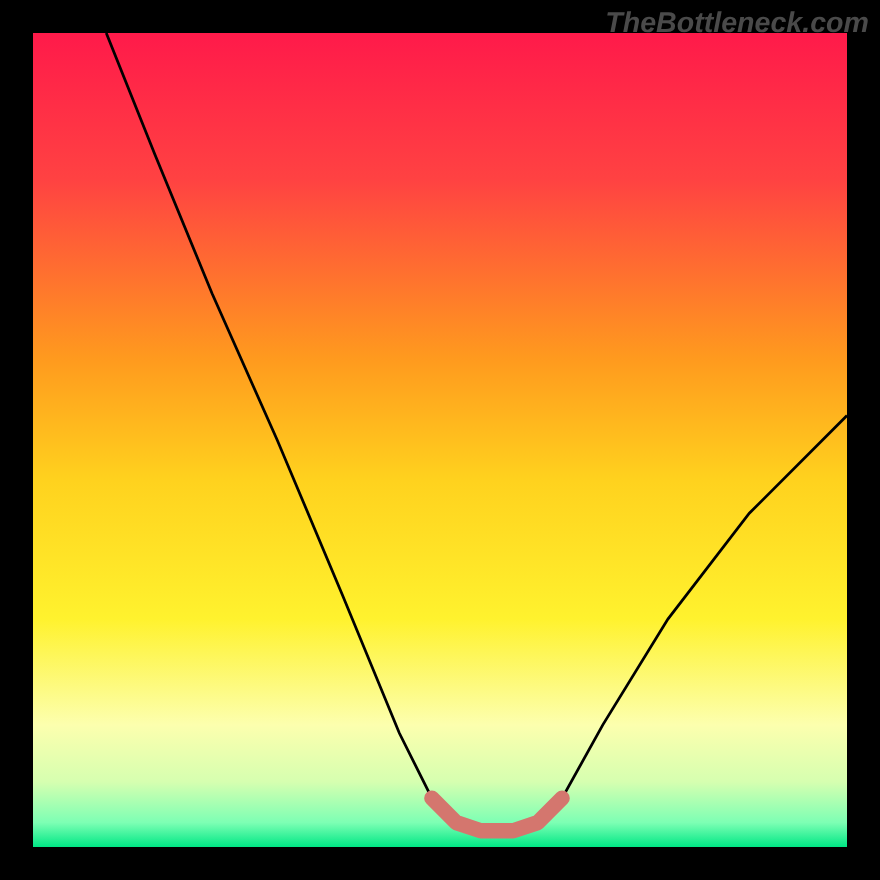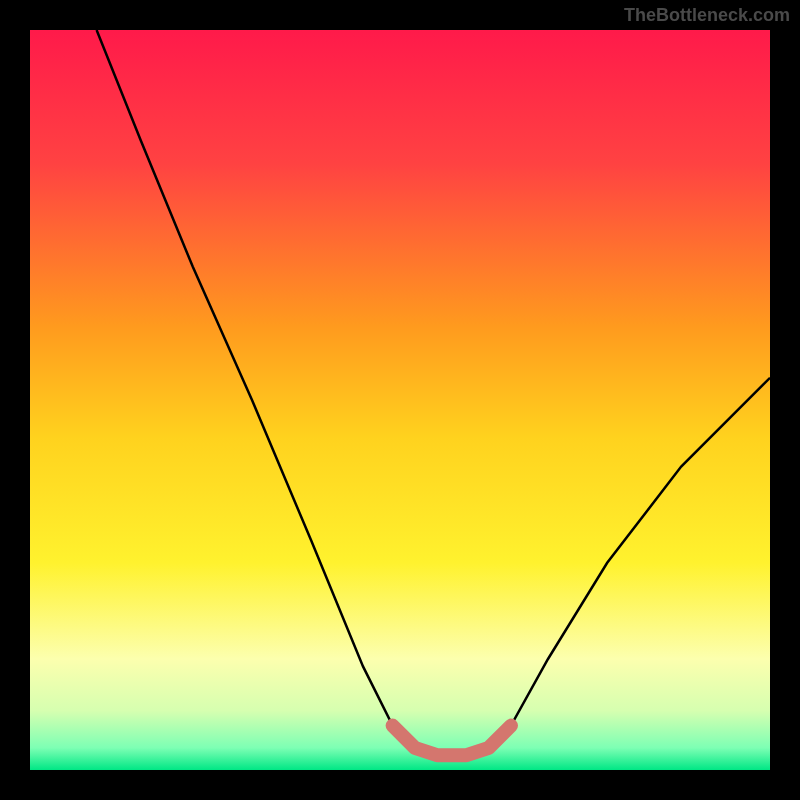--- a/index.html
+++ b/index.html
@@ -15,23 +15,24 @@
     position: relative;
     width: 800px;
     height: 800px;
     background: #000;
   }
   .watermark {
     position: absolute;
     top: 5px;
     right: 10px;
     color: #4a4a4a;
-    font-size: 18px;
+    font-size: 26px;
     font-weight: bold;
     z-index: 10;
+    font-style: italic;
   }
   .plot-area {
     position: absolute;
     left: 30px;
     top: 30px;
     width: 740px;
     height: 740px;
   }
   svg {
     display: block;

